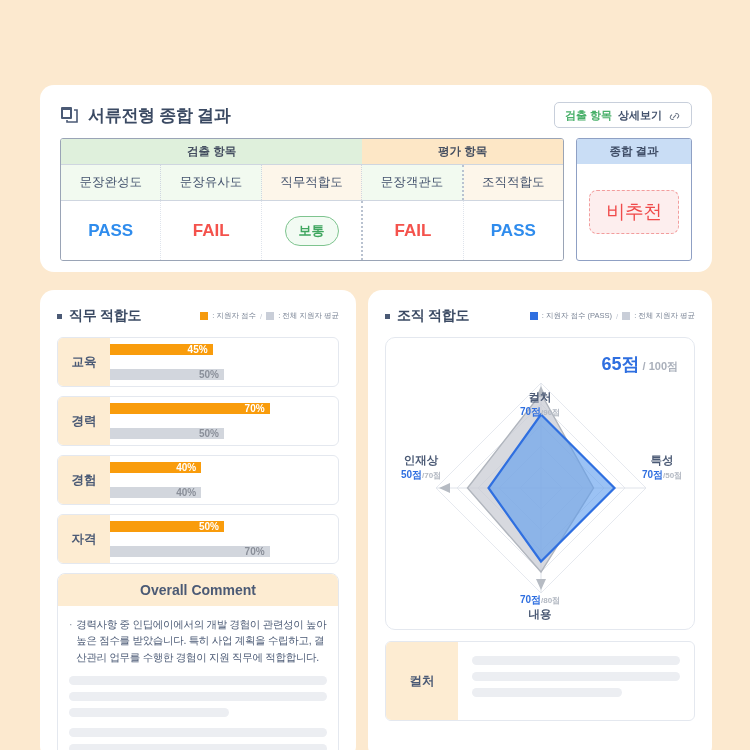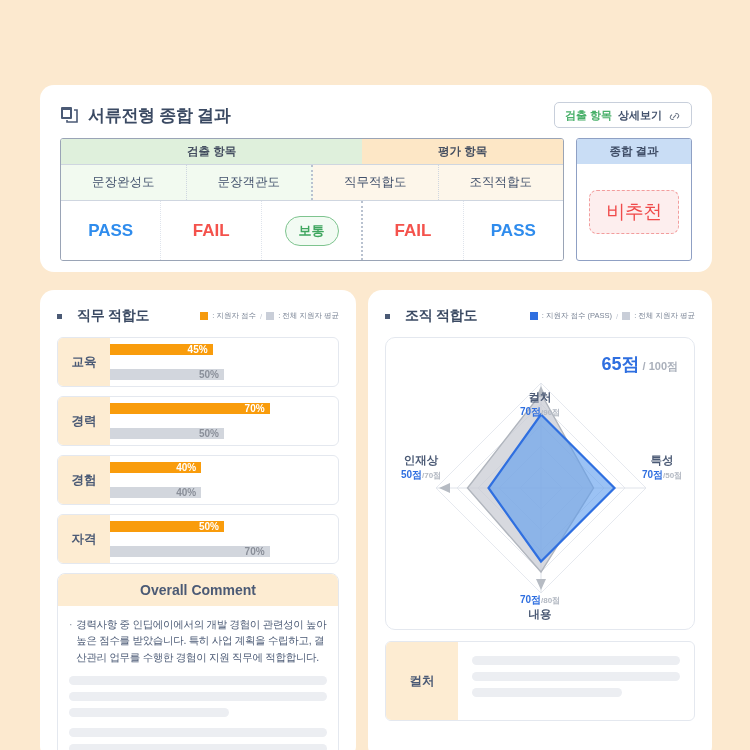--- a/index.html
+++ b/index.html
@@ -97,21 +97,21 @@
   }
   .card-right {
     position: absolute; left: 368px; top: 290px;
     width: 344px; height: 470px; background: #fff; border-radius: 14px;
     overflow: hidden;
   }
   .sec-head {
     display: flex; align-items: center; justify-content: space-between;
     padding: 17px 17px 0 17px;
   }
-  .sec-title { display: flex; align-items: center; gap: 15px; }
+  .sec-title { display: flex; align-items: center; gap: 7px; }
   .sq { width: 5px; height: 5px; background: #4b5a75; display: block; }
   .sec-title-text { font-size: 14px; font-weight: bold; color: #3b4a63; letter-spacing: -0.3px; }
   .legend { display: flex; align-items: center; gap: 4px; font-size: 7.5px; color: #7b8596; white-space: nowrap;}
   .lg-box { width: 8px; height: 8px; display:inline-block; }
   .lg-orange { background: #f59a0e; }
   .lg-blue { background: #2f6fe0; }
   .lg-gray { background: #c9ced8; }
   .lg-sep { color: #c3c9d3; }
 
   
@@ -203,22 +203,23 @@
     </div>
 
     <div class="tbl-wrap">
       <div class="tbl-main">
         <div class="tbl-grp-row">
           <div class="grp-cell grp-green" style="flex:3;">검출 항목</div>
           <div class="grp-cell grp-orange" style="flex:2;">평가 항목</div>
         </div>
         <div class="tbl-sub-row">
           <div class="sub-cell sub-green" style="flex:1;">문장완성도</div>
+          <div class="sub-cell sub-green" style="flex:1;">문장유사도</div>
+          <div class="sub-cell sub-orange" style="flex:1;">직무적합도</div>
           <div class="sub-cell sub-green" style="flex:1; border-right:2px dotted #b9c2d0;">문장객관도</div>
-          <div class="sub-cell sub-orange" style="flex:1;">직무적합도</div>
           <div class="sub-cell sub-orange" style="flex:1; border-right:none;">조직적합도</div>
         </div>
         <div class="tbl-val-row">
           <div class="val-cell pass" style="flex:1;">PASS</div>
           <div class="val-cell fail" style="flex:1;">FAIL</div>
           <div class="val-cell" style="flex:1; border-right:2px dotted #b9c2d0;">
             <span class="chip">보통</span>
           </div>
           <div class="val-cell fail" style="flex:1;">FAIL</div>
           <div class="val-cell pass" style="flex:1;">PASS</div>

